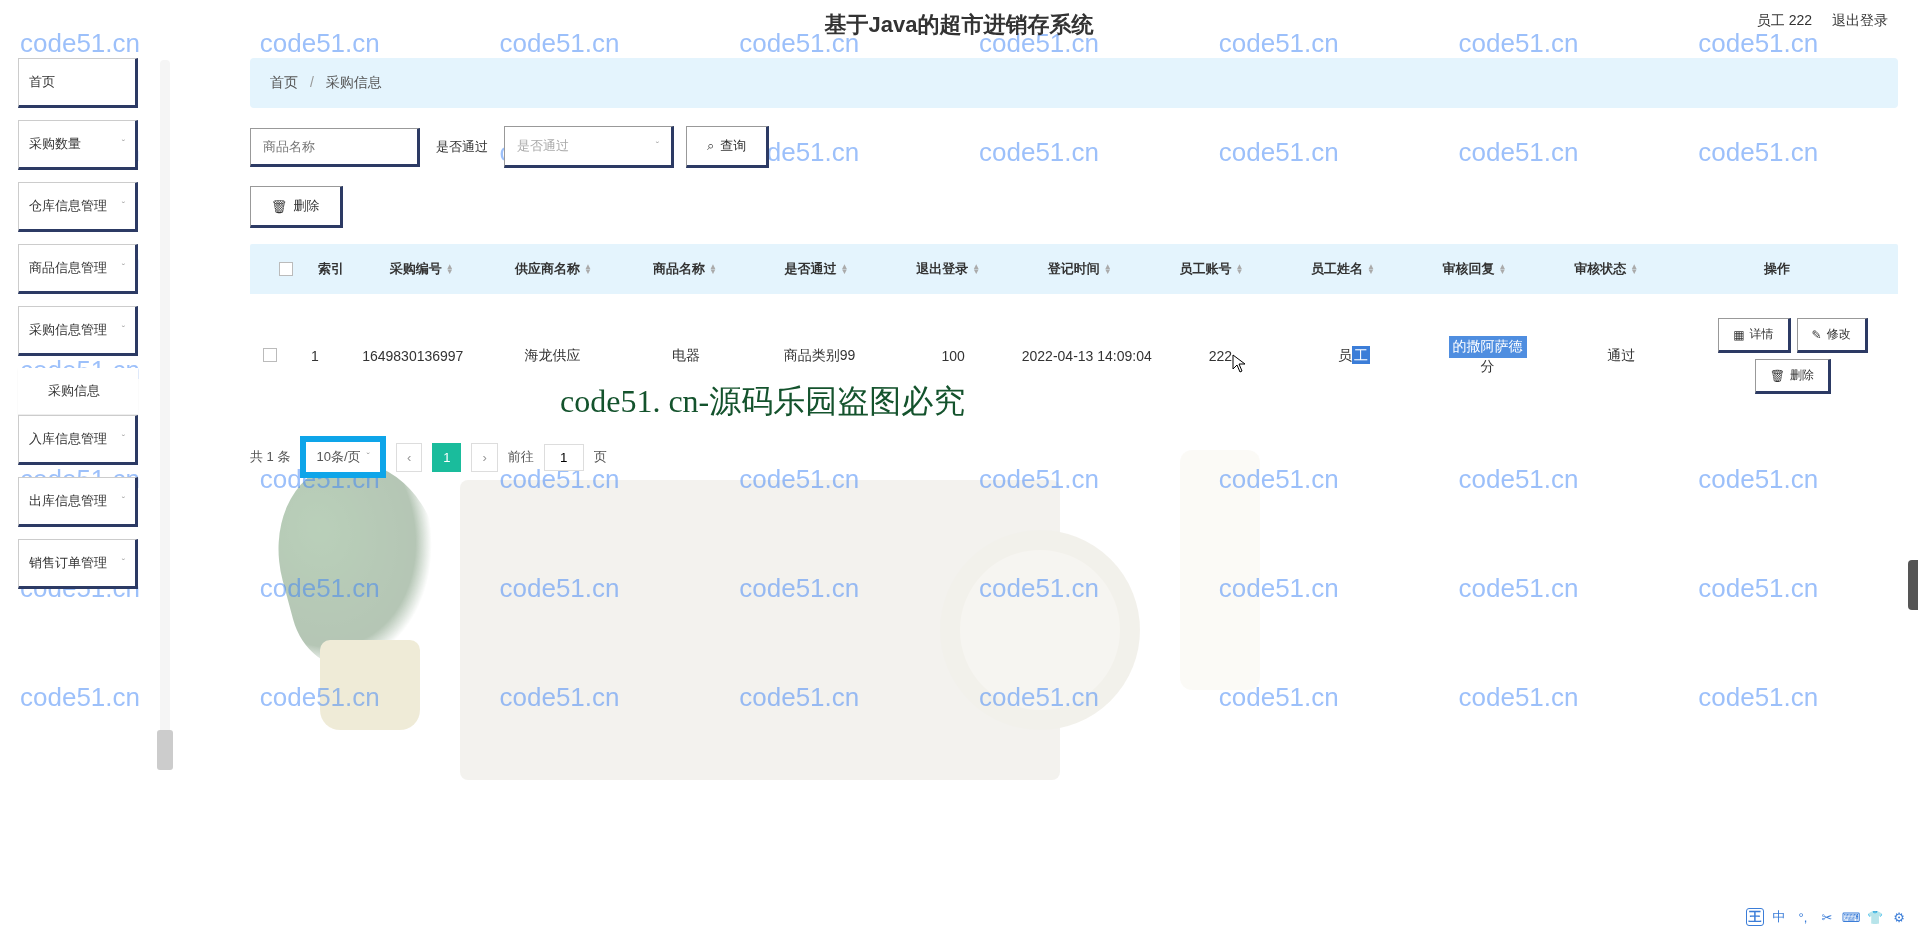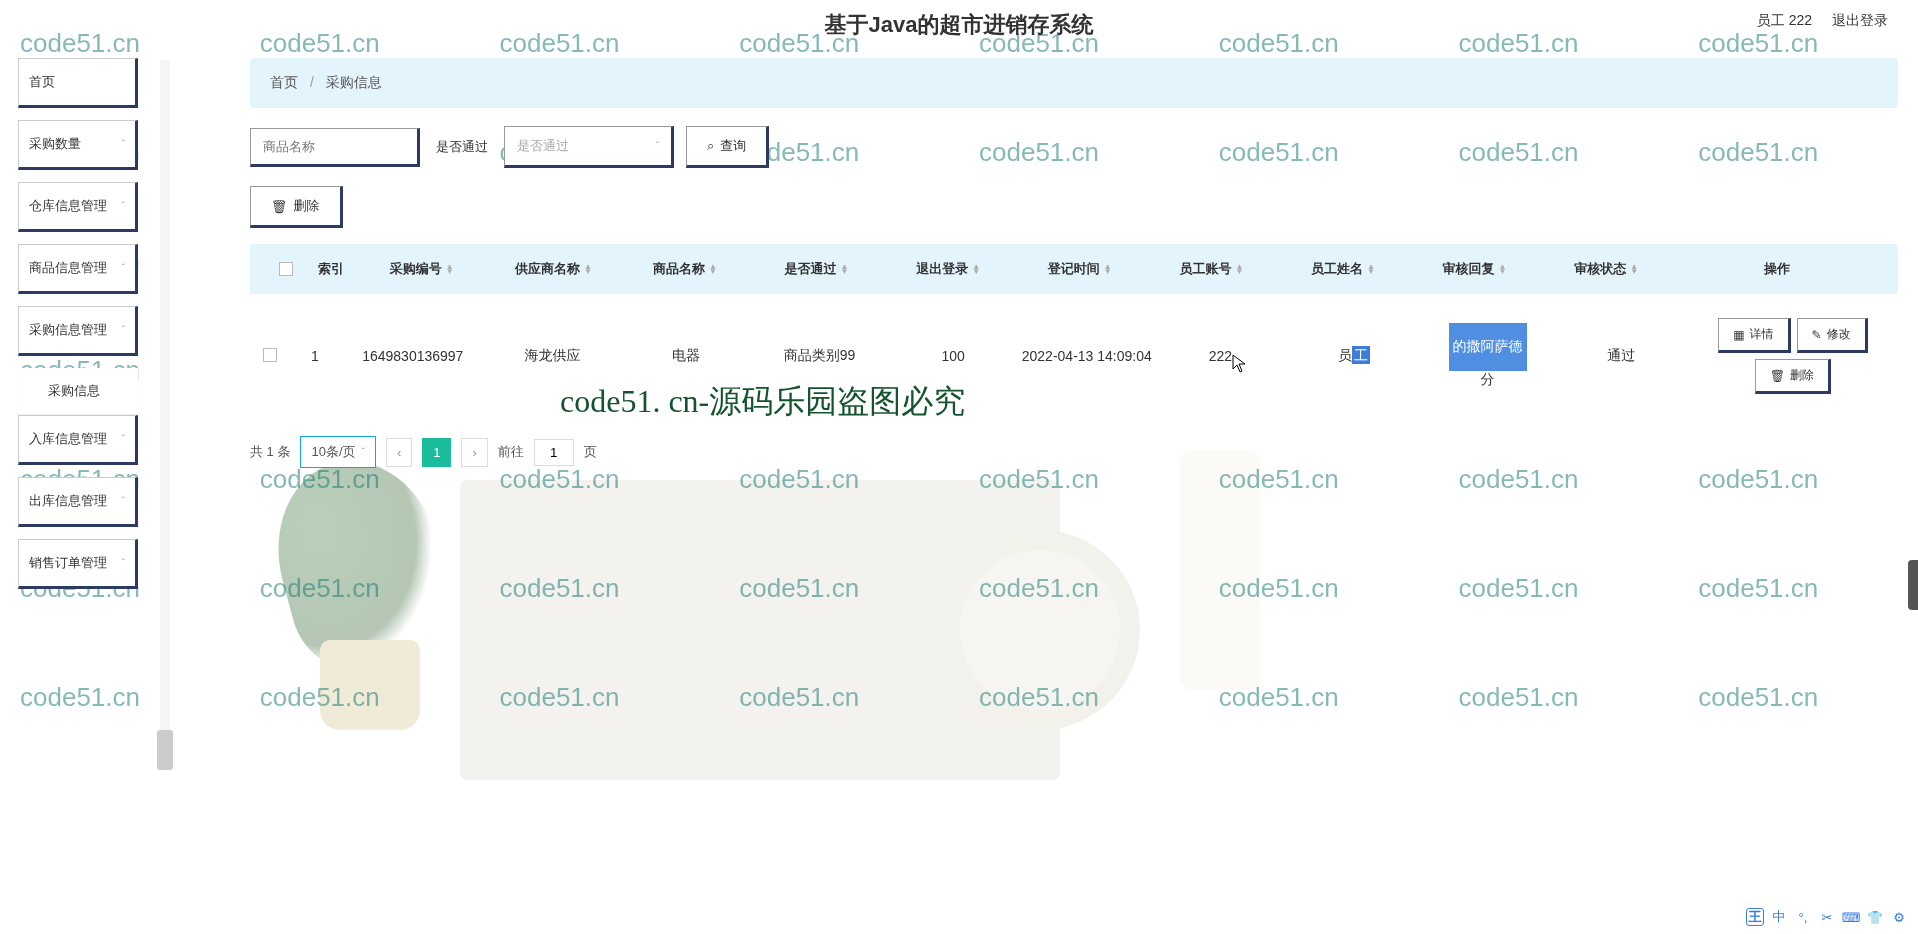--- a/index.html
+++ b/index.html
@@ -1,21 +1,21 @@
 <!DOCTYPE html>
 <html><head>
 <meta charset="utf-8">
 <style>
 * { margin: 0; padding: 0; box-sizing: border-box; }
 body { font-family: "Microsoft YaHei", Arial, sans-serif; font-size: 14px; color: #333; background: #fff; overflow: hidden; }
 .wrapper { width: 1918px; height: 934px; position: relative; }
 
 
 .watermark { position: absolute; top: 0; left: 0; width: 100%; height: 100%; pointer-events: none; z-index: 1; }
-.watermark-row { display: flex; justify-content: space-around; color: #0f766e; font-size: 26px; opacity: 0.5; margin-bottom: 78px; }
+.watermark-row { display: flex; justify-content: space-around; color: #3b82f6; font-size: 26px; opacity: 0.5; margin-bottom: 78px; }
 .watermark-item { flex: 1; text-align: left; padding-left: 20px; }
 
 
 .header { height: 50px; display: flex; align-items: center; justify-content: center; position: relative; z-index: 2; }
 .header-title { font-size: 22px; font-weight: bold; }
 .header-right { position: absolute; right: 30px; top: 12px; display: flex; gap: 20px; }
 .header-right span { cursor: pointer; font-size: 14px; }
 
 
 .sidebar { position: absolute; left: 18px; top: 58px; width: 120px; z-index: 3; }
@@ -52,25 +52,25 @@
 .th.action-col { flex: 0 0 210px; text-align: right; }
 .sort-icon { display: inline-flex; flex-direction: column; line-height: 5px; font-size: 8px; color: #aaa; }
 .tbody { background: #fff; }
 .tr { display: flex; align-items: center; padding: 24px 0; }
 .td { flex: 1; text-align: center; font-size: 14px; }
 .td.checkbox-col { flex: 0 0 40px; }
 .td.idx-col { flex: 0 0 50px; }
 .td.action-col { flex: 0 0 210px; display: flex; flex-wrap: wrap; gap: 6px; justify-content: center; }
 .checkbox { width: 14px; height: 14px; border: 1px solid #bbb; display: inline-block; background: #fff; }
 .highlight-text { background: #3b7dd8; color: #fff; padding: 1px 2px; }
-.highlight-cell { background: #4f8ee0; color: #fff; padding: 15px 4px; display: inline-block; }
+.highlight-cell { background: #4f8ee0; color: #fff; padding: 2px 4px; display: inline-block; }
 
 
 .pagination { display: flex; align-items: center; gap: 10px; margin-top: 18px; font-size: 13px; color: #555; }
-.page-select { border: 1px solid #0ea5e9; padding: 6px 10px; background: #fff; display: flex; align-items: center; gap: 6px; cursor: pointer; }
+.page-select { border: 6px solid #0ea5e9; padding: 6px 10px; background: #fff; display: flex; align-items: center; gap: 6px; cursor: pointer; }
 .page-btn { border: 1px solid #ddd; padding: 6px 10px; background: #fff; cursor: pointer; color: #999; }
 .page-btn.active { background: #1abc9c; color: #fff; border-color: #1abc9c; }
 .page-input { border: 1px solid #ddd; padding: 5px; width: 40px; text-align: center; }
 
 
 .red-watermark { position: absolute; left: 560px; top: 380px; color: #14532d; font-size: 32px; z-index: 5; font-family: SimSun, serif; pointer-events: none; }
 
 
 .bottom-toolbar { position: absolute; right: 10px; bottom: 8px; display: flex; gap: 6px; z-index: 10; }
 .bottom-toolbar span { width: 18px; height: 18px; display: inline-flex; align-items: center; justify-content: center; font-size: 13px; color: #3b7dd8; cursor: pointer; }

